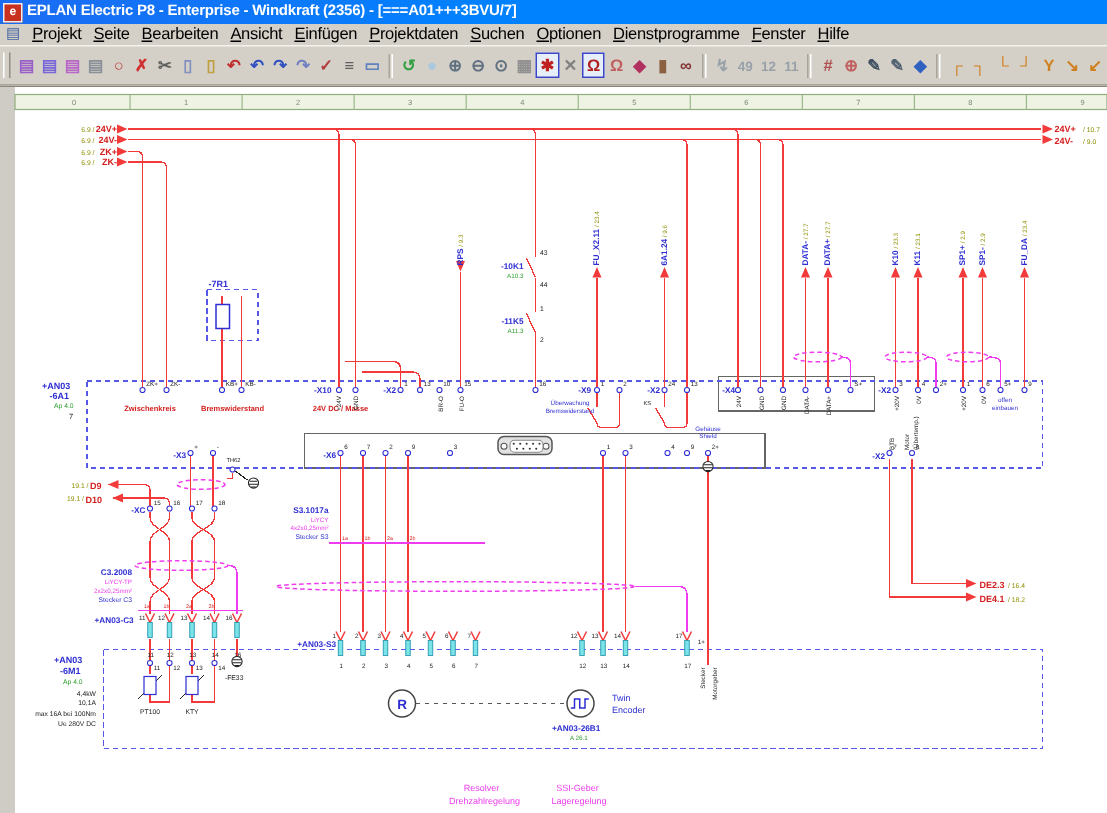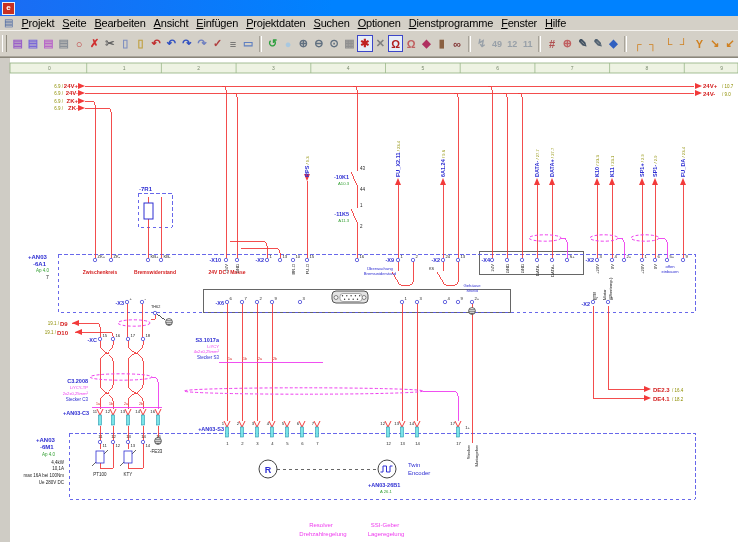--- a/index.html
+++ b/index.html
@@ -15,20 +15,21 @@
 .tbtn.pressed{border:1px solid #3c46c8;background:#e6eef8;}
 .sep{width:1px;height:16px;border-left:1px solid #a8a49a;border-right:1px solid #fff;margin:0 3px;}
 #workspace{position:relative;width:738px;height:486px;background:#cfccc5;}
 #schematic{position:absolute;left:0;top:0;font-family:"Liberation Sans",sans-serif;}
 </style>
 </head>
 <body>
 
 <div id="titlebar">
     <span id="app-icon">e</span>
+    <span>EPLAN Electric P8 - Enterprise - Windkraft (2356) - [===A01+++3BVU/7]</span>
   </div>
 <div id="menubar">
     <span id="doc-icon">▤</span>
     <span class="mi"><u>P</u>rojekt</span>
     <span class="mi"><u>S</u>eite</span>
     <span class="mi"><u>B</u>earbeiten</span>
     <span class="mi"><u>A</u>nsicht</span>
     <span class="mi"><u>E</u>infügen</span>
     <span class="mi"><u>P</u>rojektdaten</span>
     <span class="mi"><u>S</u>uchen</span>

